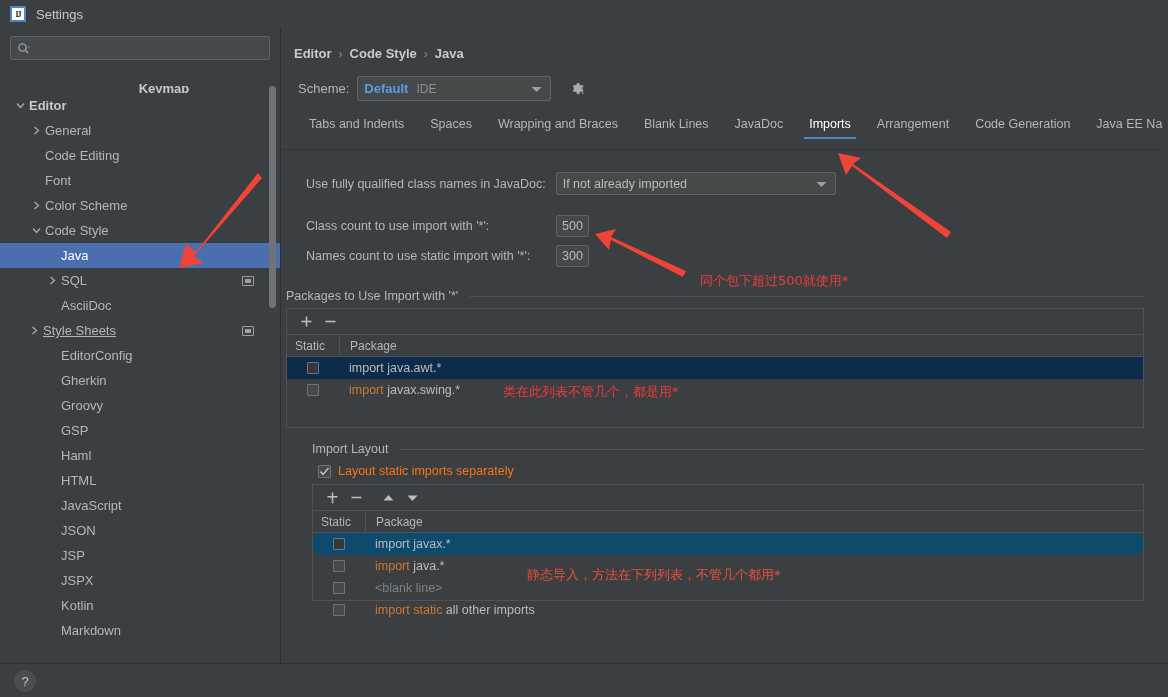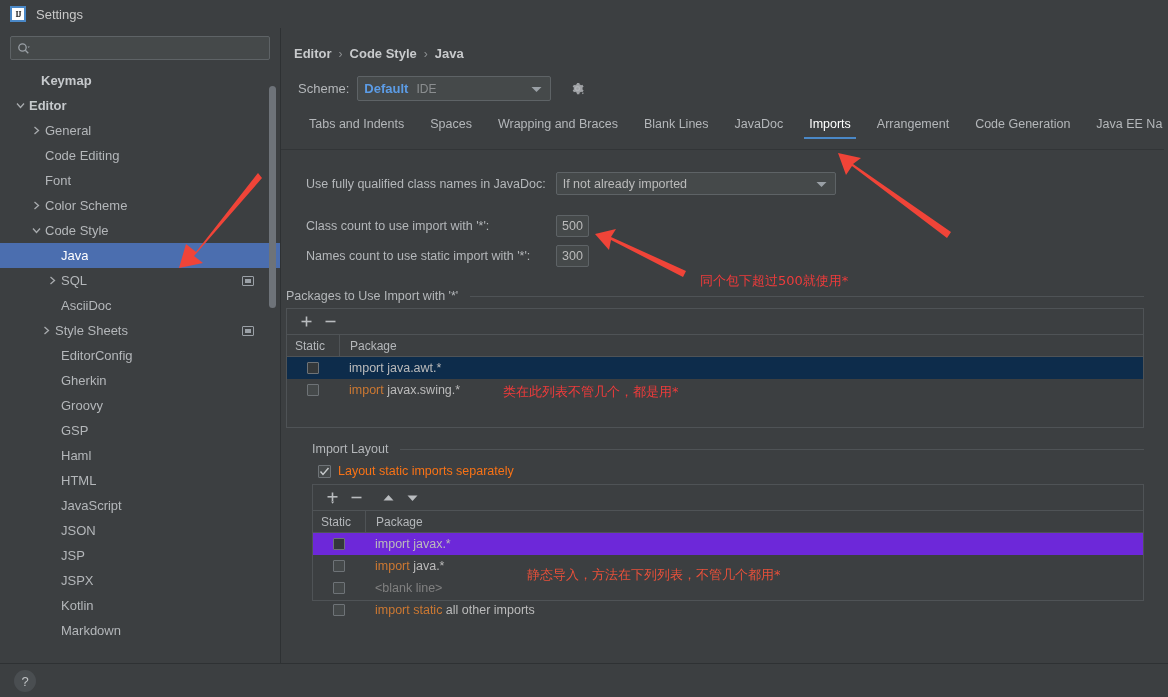--- a/index.html
+++ b/index.html
@@ -160,21 +160,21 @@
     color:#b4b7ba; border-bottom:1px solid #4f5356;
   }
   .th-static { width:52px; padding-left:8px; }
   .th-sep { width:1px; height:22px; background:#4f5356; }
   .th-pkg { padding-left:10px; }
   .tbl-row {
     height:22px; display:flex; align-items:center; position:relative;
     font-size:12.5px; color:#bbbbbb;
   }
   .tbl-row.sel-dark { background:#0d2c4b; }
-  .tbl-row.sel-blue { background:#6d28d9; }
+  .tbl-row.sel-blue { background:#0c4a6e;border-radius:8px; }
   .cell-static { width:52px; display:flex; align-items:center; justify-content:center; }
   .cb {
     width:12px; height:12px; background:#45494a; border:1px solid #6e7377;
     border-radius:1px;
   }
   .cb.dark { background:#34383a; }
   .cell-pkg { padding-left:10px; white-space:nowrap; }
   .kw { color:#cc7832; }
   .muted { color:#808080; }
   .checkbox-row {
@@ -245,21 +245,21 @@
             <svg width="13" height="13" viewBox="0 0 13 13">
               <circle cx="5.5" cy="5.5" r="3.7" fill="none" stroke="#9aa0a6" stroke-width="1.3"></circle>
               <line x1="8.3" y1="8.3" x2="11.3" y2="11.3" stroke="#9aa0a6" stroke-width="1.3"></line>
               <path d="M10.6 4.4 l2.2 0 l-1.1 1.7 z" fill="#9aa0a6"></path>
             </svg>
           </span>
           <input class="search-input" type="text" placeholder="" style="">
         </div>
       </div>
       <div class="tree" id="tree">
-          <div class="tree-item bold" style="padding-left: 26px;">
+          <div class="tree-item bold" style="padding-left: 48px; flex-direction: column;">
             <span class="arrow"></span>
             <span class="tlabel">Keymap</span>
           </div>
           <div class="tree-item bold" style="padding-left: 14px;">
             <span class="arrow">
               <svg width="9" height="9" viewBox="0 0 9 9">
                 <path d="M1 2.5 L4.5 6.5 L8 2.5" fill="none" stroke="#a8abae" stroke-width="1.3"></path>
               </svg>
             </span>
             <span class="tlabel">Editor</span>
@@ -308,21 +308,21 @@
             </span>
             <span class="tlabel">SQL</span>
             <span class="badge-icon">
               <i></i>
             </span>
           </div>
           <div class="tree-item" style="padding-left: 46px;">
             <span class="arrow"></span>
             <span class="tlabel">AsciiDoc</span>
           </div>
-          <div class="tree-item" style="padding-left: 40px;">
+          <div class="tree-item" style="padding-left: 28px; text-decoration: underline;">
             <span class="arrow">
               <svg width="9" height="9" viewBox="0 0 9 9">
                 <path d="M2.5 1 L6.5 4.5 L2.5 8" fill="none" stroke="#a8abae" stroke-width="1.3"></path>
               </svg>
             </span>
             <span class="tlabel">Style Sheets</span>
             <span class="badge-icon">
               <i></i>
             </span>
           </div>

